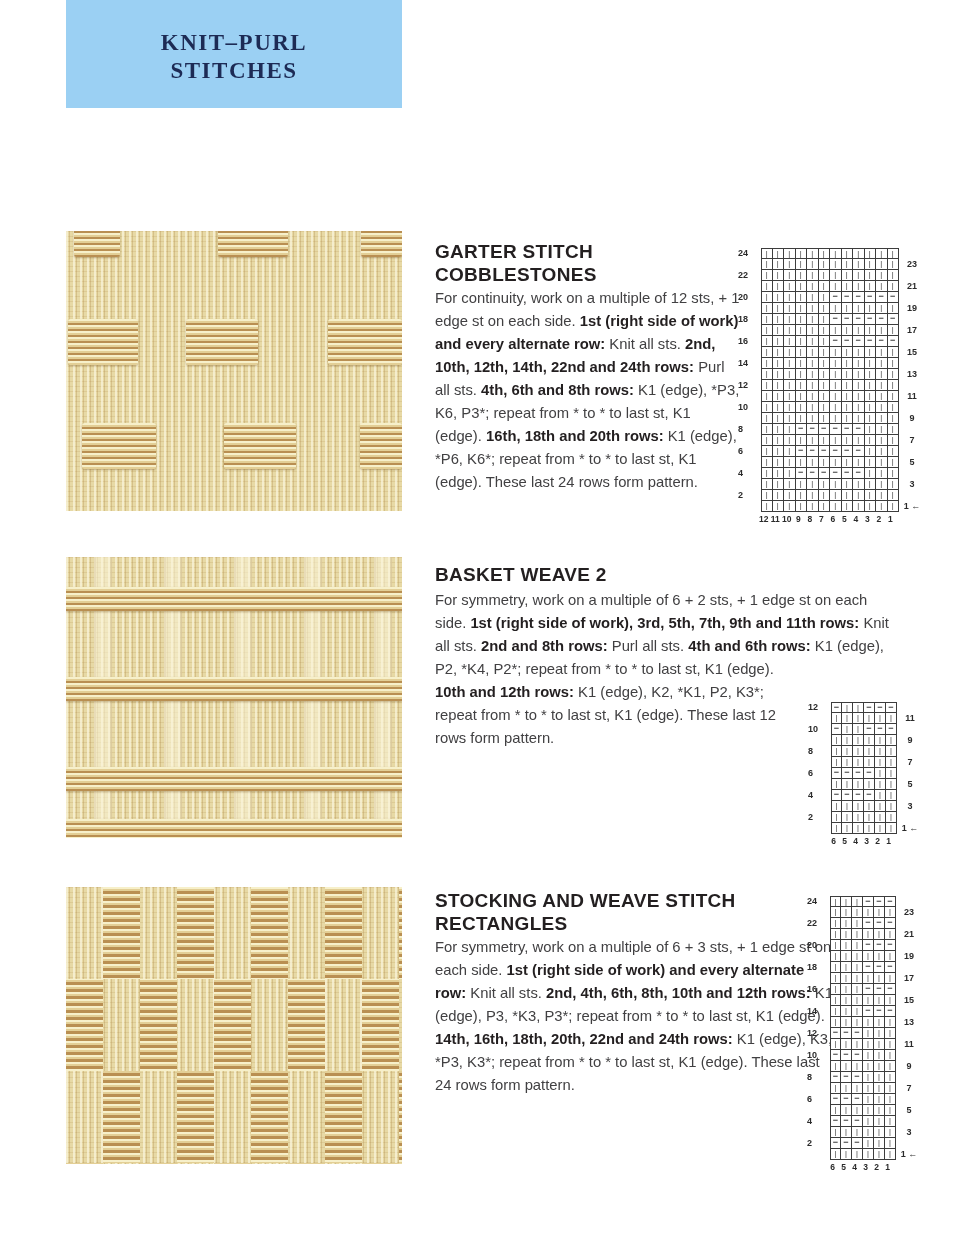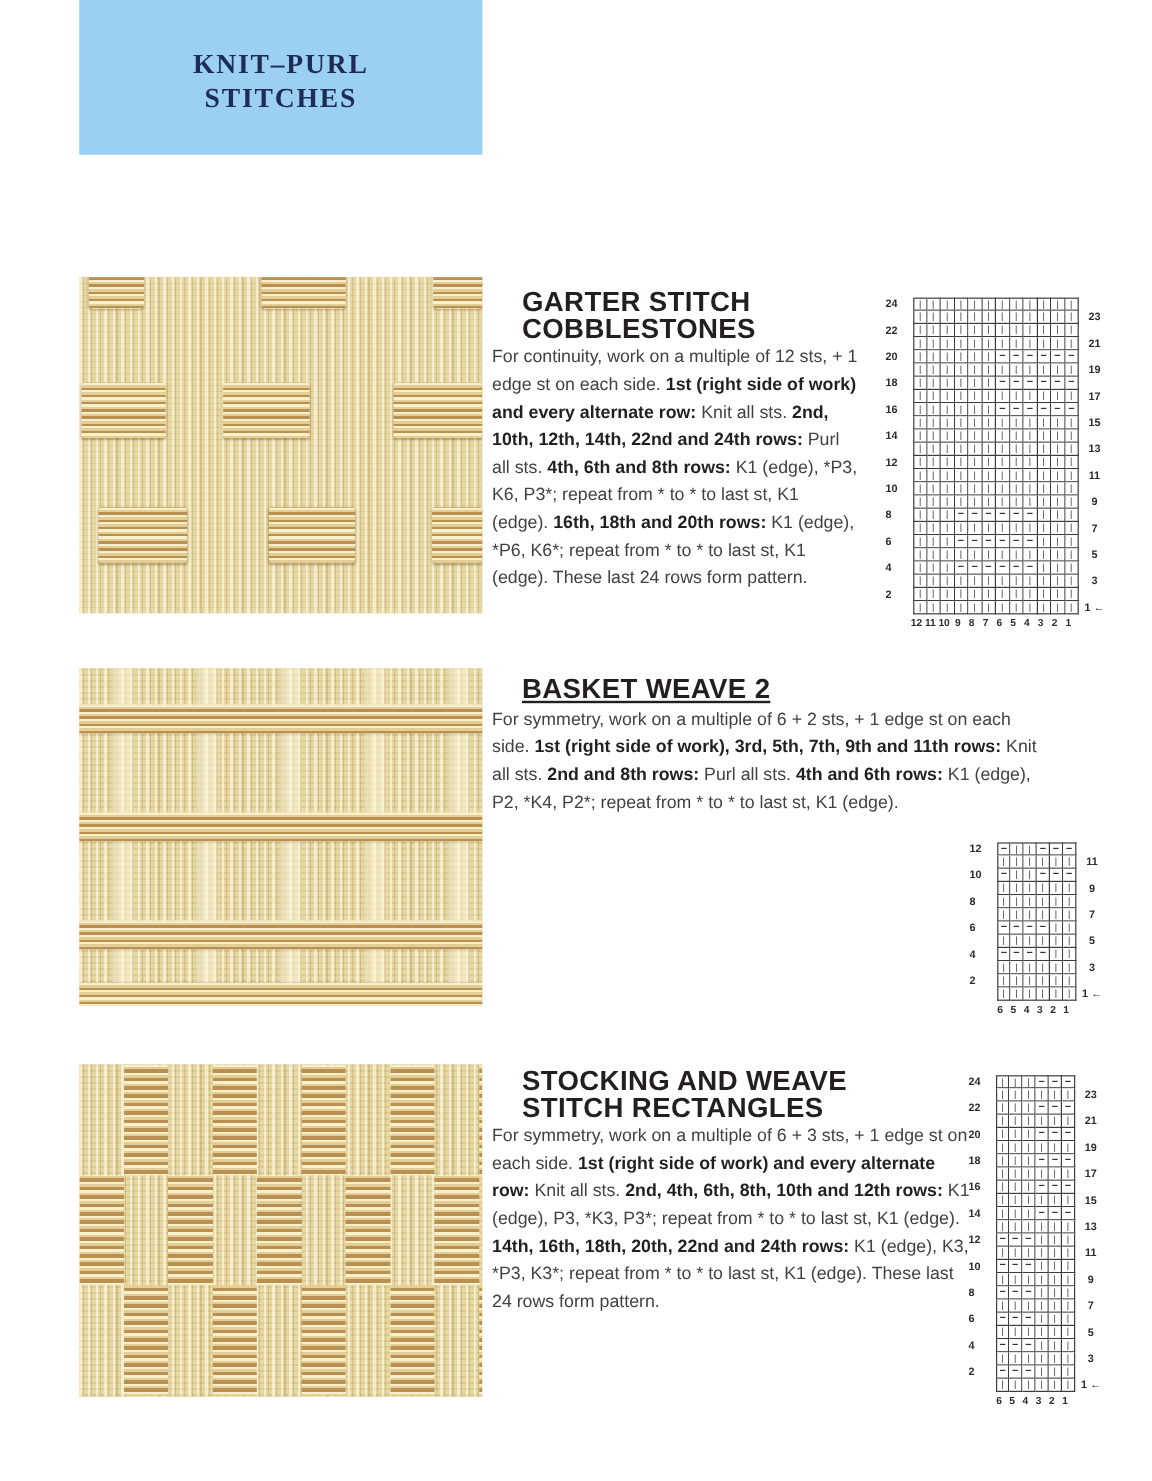--- a/index.html
+++ b/index.html
@@ -1,20 +1,20 @@
 <!DOCTYPE html>
 <html><head>
 <meta charset="utf-8">
 <style>
   html,body{margin:0;padding:0;background:#fff;}
   .page{position:relative;width:960px;height:1234px;background:#ffffff;overflow:hidden;
         font-family:"Liberation Sans",sans-serif;}
 
   
-  .header-box{position:absolute;left:66px;top:0;width:336px;height:129px;background:#9bd0f3;
+  .header-box{position:absolute;left:66px;top:0;width:336px;height:108px;background:#9bd0f3;
               display:flex;align-items:center;justify-content:center;}
   .header-title{font-family:"Liberation Serif",serif;font-size:23px;line-height:28px;
                 letter-spacing:1.5px;color:#1d2b55;text-align:center;font-weight:600;
                 padding-top:6px;}
 
   
   .photo{position:absolute;width:336px;background-color:#e7d9a5;
     background-image:
       repeating-linear-gradient(90deg, rgba(251,246,222,.7) 0 2px, rgba(231,217,165,0) 2px 3px,
                                 rgba(167,126,62,.28) 3px 4px, rgba(231,217,165,0) 4px 7px),
@@ -53,27 +53,27 @@
   .p2 .band:nth-of-type(9){top:262px;height:19px;}
 
   .p3::before{content:"";position:absolute;inset:0;
     background:repeating-linear-gradient(180deg,#f7f0ca 0 2px,#e3cf96 2px 4px,#b98f52 4px 7px);
     -webkit-mask-image:conic-gradient(#000 0 25%, transparent 0 50%, #000 0 75%, transparent 0);
     -webkit-mask-size:74px 184px;
     mask-image:conic-gradient(#000 0 25%, transparent 0 50%, #000 0 75%, transparent 0);
     mask-size:74px 184px;}
 
   
-  .sec-title{position:absolute;left:435px;font-size:23px;font-weight:bold;line-height:23px;
+  .sec-title{position:absolute;left:435px;font-size:19px;font-weight:bold;line-height:23px;
              color:#231f20;letter-spacing:.3px;}
   .t1{top:240px;width:210px;}
-  .t2{top:563px;width:460px;text-decoration:underline;}
+  .t2{top:563px;width:460px;}
   .t3{top:889px;width:330px;}
 
-  .body-text{position:absolute;left:410px;font-size:14.8px;line-height:23px;color:#414042;}
+  .body-text{position:absolute;left:435px;font-size:14.8px;line-height:23px;color:#414042;}
   .body-text .b{font-weight:bold;color:#231f20;}
   .b1{top:287px;width:305px;}
   .b2a{top:589px;width:460px;}
   .b2b{top:681px;width:368px;}
   .b3{top:936px;width:400px;}
 
   
   .chart{position:absolute;--cw:11px;--chh:11px;}
   .c1{left:738px;top:248px;--cw:11.5px;}
   .c2{left:808px;top:702px;}
@@ -572,20 +572,21 @@
     <div class="vstrip"></div>
     <div class="vstrip"></div>
     <div class="vstrip"></div>
     <div class="band"></div>
     <div class="band"></div>
     <div class="band"></div>
     <div class="band"></div>
   </div>
   <div class="sec-title t2">BASKET WEAVE 2</div>
   <div class="body-text b2a"><span>For symmetry, work on a multiple of 6 + 2 sts, + 1 edge st on each side. </span><span class="b">1st (right side of work), 3rd, 5th, 7th, 9th and 11th rows:</span><span> Knit all sts. </span><span class="b">2nd and 8th rows:</span><span> Purl all sts. </span><span class="b">4th and 6th rows:</span><span> K1 (edge), P2, *K4, P2*; repeat from * to * to last st, K1 (edge).</span></div>
+  <div class="body-text b2b"><span class="b">10th and 12th rows:</span><span> K1 (edge), K2, *K1, P2, K3*; repeat from * to * to last st, K1 (edge). These last 12 rows form pattern.</span></div>
   <div class="chart c2">
       <div class="crow">
         <span class="rlab left">12</span>
         <span class="cells">
           <span class="cell p">−</span>
           <span class="cell k">|</span>
           <span class="cell k">|</span>
           <span class="cell p">−</span>
           <span class="cell p">−</span>
           <span class="cell p">−</span>

